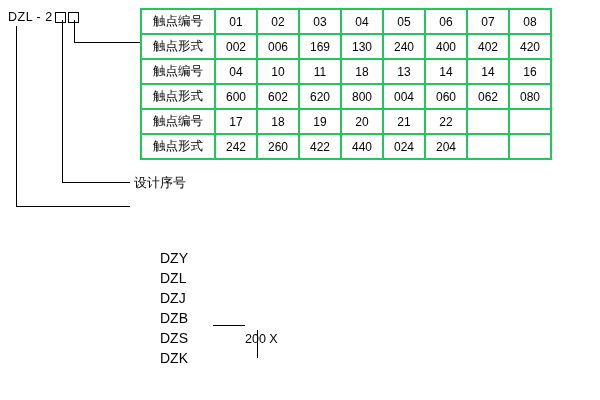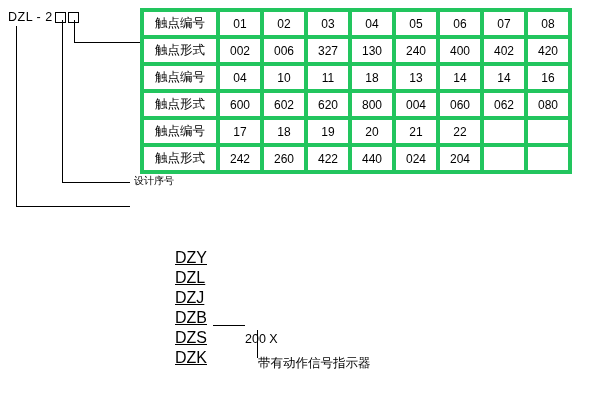--- a/index.html
+++ b/index.html
@@ -40,21 +40,21 @@
   }
   
   .tbl {
     position: absolute;
     left: 140px;
     top: 8px;
     border-collapse: collapse;
     table-layout: fixed;
   }
   .tbl td {
-    border: 4px solid #22c55e;
+    border: 2px solid #22c55e;
     height: 23px;
     text-align: center;
     vertical-align: middle;
     font-size: 12px;
     padding: 0;
   }
   .tbl td.hdr {
     width: 72px;
     font-size: 12.5px;
   }
@@ -64,31 +64,30 @@
   
   .ln {
     position: absolute;
     background: #000;
   }
   .h1 { height: 1px; }
   .v1 { width: 1px; }
   
   .lbl {
     position: absolute;
-    font-size: 10px;
+    font-size: 13px;
     white-space: nowrap;
   }
   
   .series {
     position: absolute;
-    left: 175px;
+    left: 160px;
     top: 248px;
-    font-size: 16px;
+    font-size: 14px;
     line-height: 20px;
-    text-decoration: underline;
   }
   .series div { height: 20px; }
   .series-right {
     position: absolute;
     left: 245px;
     top: 332px;
     font-size: 12.5px;
     white-space: nowrap;
   }
   .indicator-lbl {
@@ -118,21 +117,21 @@
         <td class="cell">04</td>
         <td class="cell">05</td>
         <td class="cell">06</td>
         <td class="cell">07</td>
         <td class="cell">08</td>
       </tr>
       <tr>
         <td class="hdr">触点形式</td>
         <td class="cell">002</td>
         <td class="cell">006</td>
-        <td class="cell">327</td>
+        <td class="cell">169</td>
         <td class="cell">130</td>
         <td class="cell">240</td>
         <td class="cell">400</td>
         <td class="cell">402</td>
         <td class="cell">420</td>
       </tr>
       <tr>
         <td class="hdr">触点编号</td>
         <td class="cell">04</td>
         <td class="cell">10</td>
@@ -195,15 +194,14 @@
     <div>DZJ</div>
     <div>DZB</div>
     <div>DZS</div>
     <div>DZK</div>
   </div>
 
   <div class="ln h1" style="left:213px; top:325px; width:32px;"></div>
   <div class="series-right">200  X</div>
 
   <div class="ln v1" style="left:257px; top:330px; height:28px;"></div>
-  <div class="indicator-lbl">带有动作信号指示器</div>
 
 </div>
 
 </body></html>

